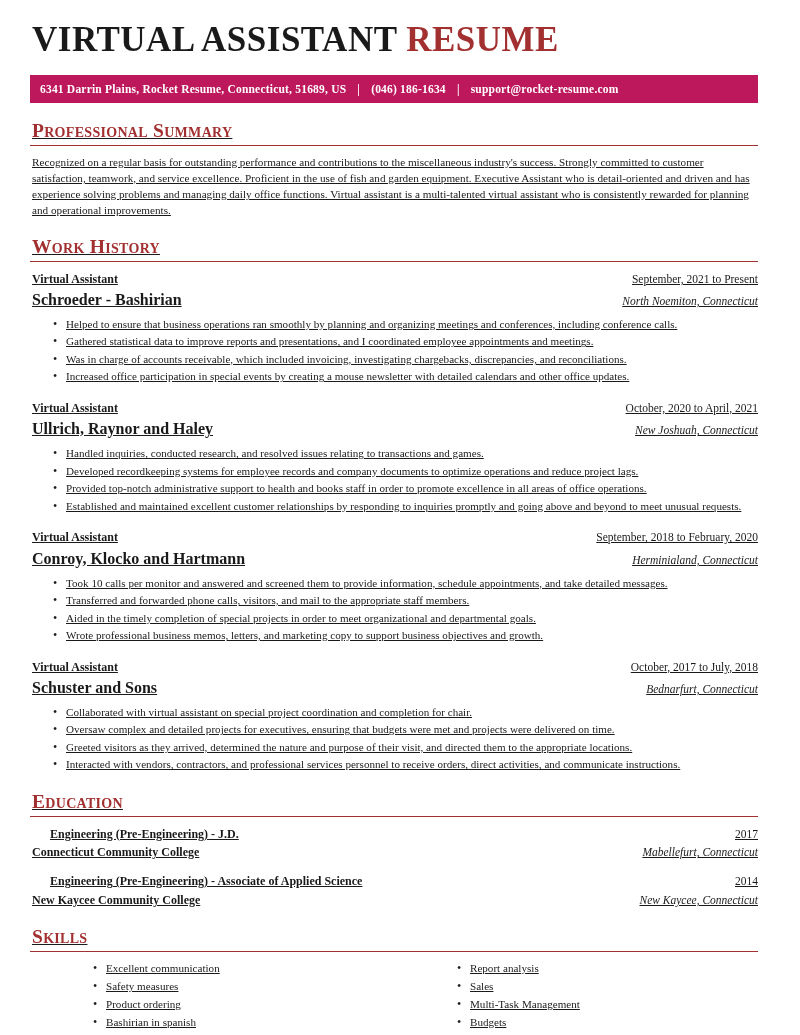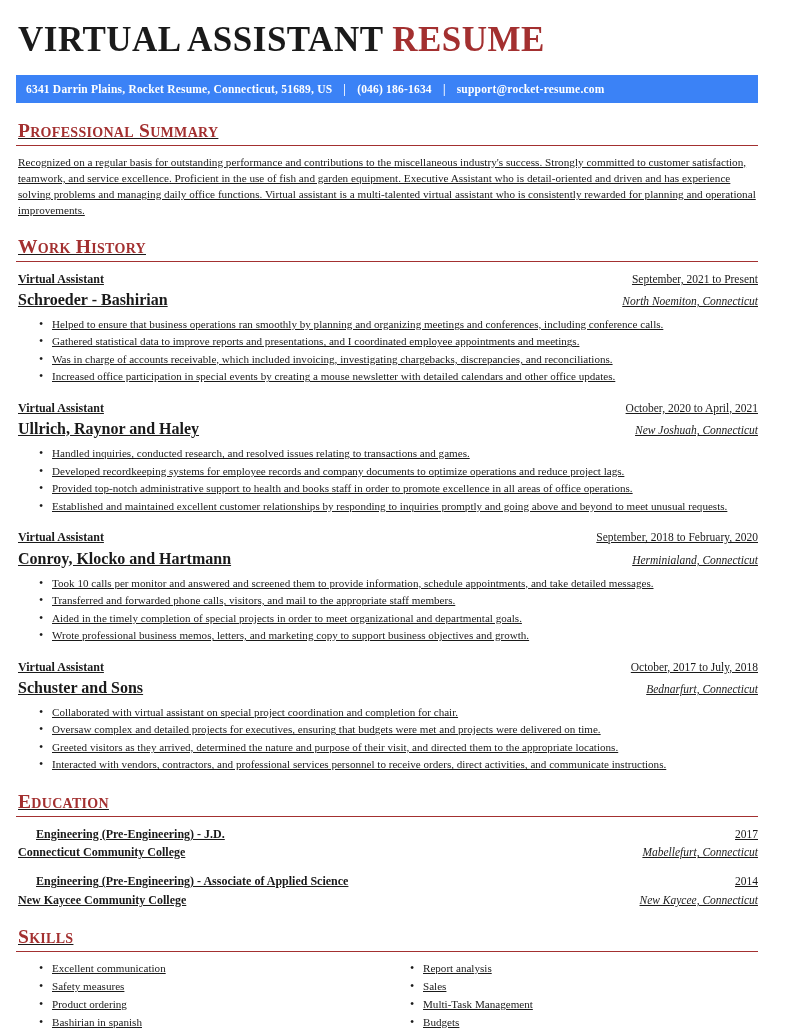--- a/index.html
+++ b/index.html
@@ -10,40 +10,40 @@
   body {
     width: 800px;
     height: 1035px;
     font-family: "Liberation Serif", serif;
     color: #1a1a1a;
   }
   .page {
     width: 788px;
     height: 1035px;
     box-sizing: border-box;
-    padding: 22px 30px 10px 16px;
+    padding: 22px 30px 10px 30px;
     position: relative;
     background: #fff;
   }
 
   
   .doc-title {
     font-size: 35px;
     font-weight: bold;
     letter-spacing: 0.5px;
     line-height: 1.05;
     margin: 0 0 0 2px;
     white-space: nowrap;
   }
   .doc-title .t-dark { color: #1a1a1a; }
   .doc-title .t-accent { color: #a33030; }
 
   .contact-bar {
     margin-top: 16px;
-    background: #3b82f6;
+    background: #be185d;
     color: #ffffff;
     font-size: 11.5px;
     font-weight: bold;
     padding: 8px 10px 8px 10px;
     letter-spacing: 0.2px;
     white-space: nowrap;
   }
   .contact-bar .sep {
     display: inline-block;
     padding: 0 8px;
@@ -146,20 +146,21 @@
   .skills-col { width: 50%; }
   .skills-col ul {
     margin: 0;
     padding-left: 36px;
     list-style: none;
   }
   .skills-col li {
     font-size: 11.1px;
     line-height: 1.62;
     position: relative;
+    margin-left: 40px;
   }
   .skills-col li::before {
     content: "\2022";
     position: absolute;
     left: -13px;
     top: -1px;
     font-size: 12px;
   }
 </style>
 </head>

